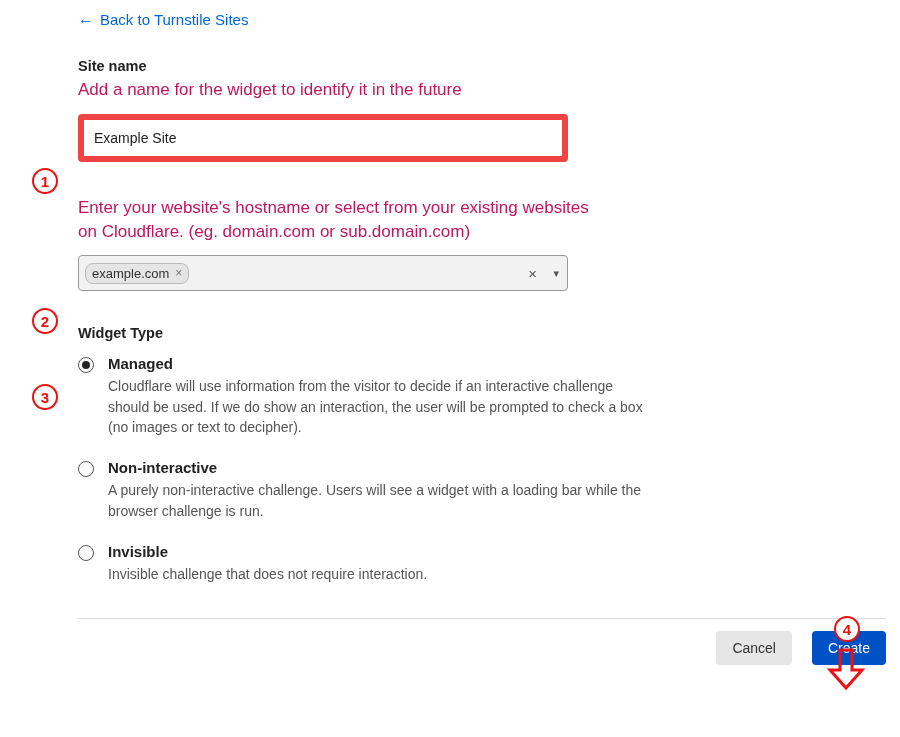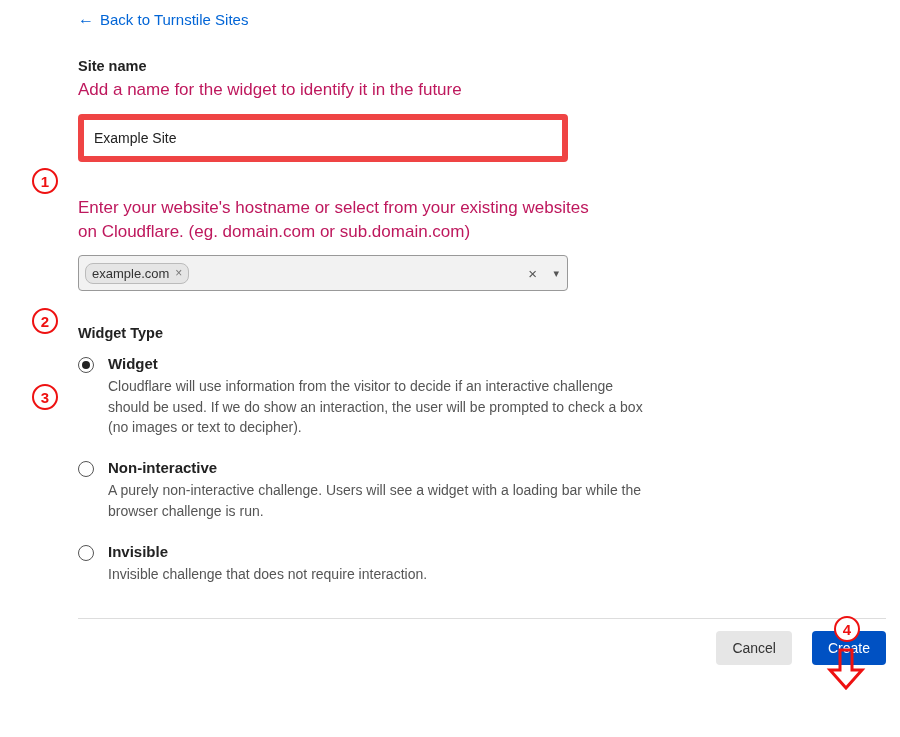--- a/index.html
+++ b/index.html
@@ -227,21 +227,21 @@
   </div>
 
   
   <div class="field-block">
     <div class="field-label" style="margin-bottom:14px;">Widget Type</div>
     <div class="radio-group">
 
       <div class="radio-option">
         <span class="radio-circle checked"></span>
         <div class="radio-content">
-          <div class="radio-title">Widget</div>
+          <div class="radio-title">Managed</div>
           <div class="radio-desc">Cloudflare will use information from the visitor to decide if an interactive challenge should be used. If we do show an interaction, the user will be prompted to check a box (no images or text to decipher).</div>
         </div>
       </div>
 
       <div class="radio-option">
         <span class="radio-circle"></span>
         <div class="radio-content">
           <div class="radio-title">Non-interactive</div>
           <div class="radio-desc">A purely non-interactive challenge. Users will see a widget with a loading bar while the browser challenge is run.</div>
         </div>

